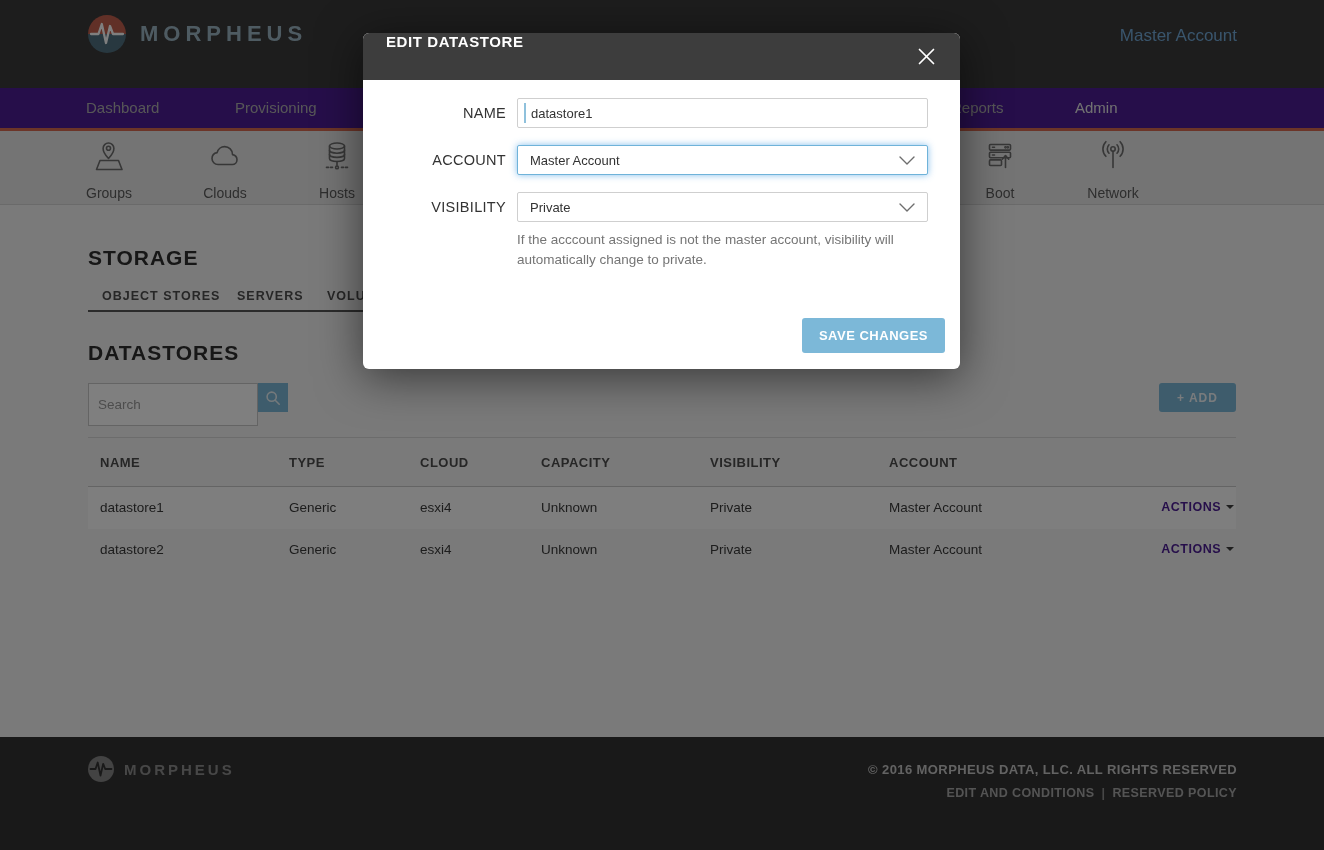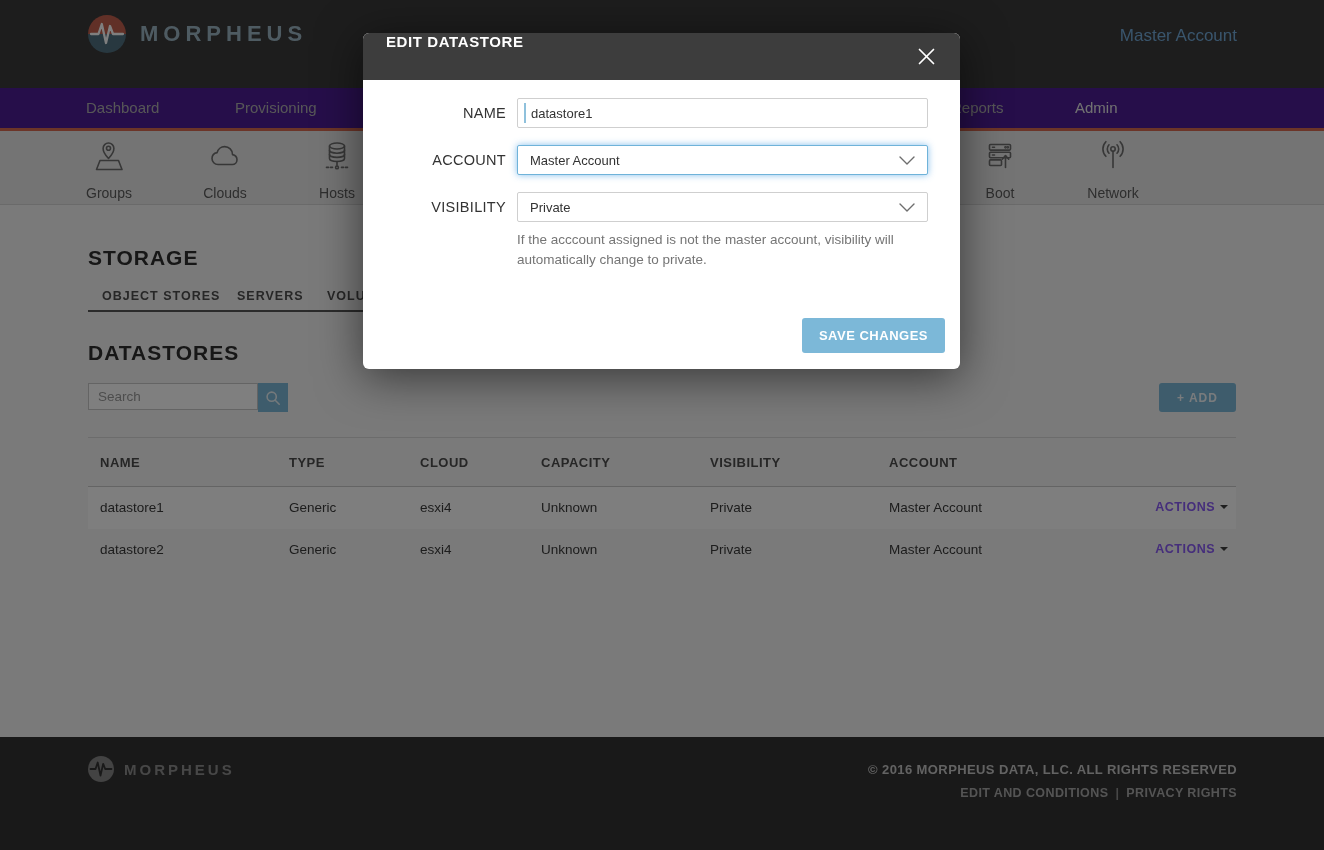--- a/index.html
+++ b/index.html
@@ -32,34 +32,34 @@
   .tool-3 { left:950px; } .tool-4 { left:1063px; }
 
   
   .content { position:absolute; top:205px; left:88px; width:1148px; }
   .section-title { position:absolute; top:31px; left:0; font-size:21px; font-weight:600; letter-spacing:1px; color:#2e2e2e;margin-top:10px; }
   .tabs-row { position:absolute; top:81px; left:0; width:705px; height:26px; border-bottom:2px solid #575757; }
   .tab { position:absolute; top:3px; font-size:12.5px; font-weight:bold; letter-spacing:1px; color:#4e4e4e; cursor:pointer; white-space:nowrap; }
   .tab-0 { left:14px; } .tab-1 { left:149px; } .tab-2 { left:239px; }
   .page-heading { position:absolute; top:136px; left:0; font-size:21px; font-weight:600; letter-spacing:1px; color:#2e2e2e; }
   .search-row { position:absolute; top:178px; left:0; width:100%; height:29px; }
-  .search-input { position:absolute; left:0; top:0; width:170px; height:27px; border:1px solid #c9c9c9; background:#fff; font-size:13.5px; color:#444; padding:0 9px; font-family:"Liberation Sans", sans-serif; outline:none; }
+  .search-input { position:absolute; left:0; top:0; width:170px; height:43px; border:1px solid #c9c9c9; background:#fff; font-size:13.5px; color:#444; padding:0 9px; font-family:"Liberation Sans", sans-serif; outline:none; }
   .search-input::placeholder { color:#9a9a9a; }
   .search-btn { position:absolute; left:170px; top:0; width:30px; height:29px; background:#7cb8d8; border:none; cursor:pointer; display:flex; align-items:center; justify-content:center; }
   .add-btn { position:absolute; right:0; top:0; height:29px; width:77px; background:#7cb8d8; border:none; border-radius:3px; color:#f2f7fa; font-size:12px; font-weight:bold; letter-spacing:1px; cursor:pointer; font-family:"Liberation Sans", sans-serif; }
 
   .data-table { position:absolute; top:232px; left:0; width:100%; border-top:1px solid #d9d9d9; }
   .thead { position:relative; height:49px; border-bottom:1px solid #c9c9c9; }
   .th { position:absolute; top:17px; font-size:13px; font-weight:bold; color:#4c4c4c; letter-spacing:.5px; }
   .trow { position:relative; height:42px; }
   .trow.striped { background:#fdfdfd; }
   .td { position:absolute; top:13px; font-size:13.5px; color:#3a3a3a; }
   .c-name { left:12px; } .c-type { left:201px; } .c-cloud { left:332px; }
   .c-capacity { left:453px; } .c-visibility { left:622px; } .c-account { left:801px; }
-  .td-actions { position:absolute; top:13px; right:8px; font-size:12.5px; font-weight:bold; color:#8b5cf6; letter-spacing:.5px; cursor:pointer; }
+  .td-actions { position:absolute; top:13px; right:2px; font-size:12.5px; font-weight:bold; color:#4c1d95; letter-spacing:.5px; cursor:pointer; }
   .caret-down { display:inline-block; width:0; height:0; border-left:4px solid transparent; border-right:4px solid transparent; border-top:4px solid #3f3f3f; margin-left:5px; vertical-align:2px; }
 
   
   .app-footer { position:absolute; top:737px; left:0; width:100%; height:113px; background:#333333; }
   .footer-brand { position:absolute; left:88px; top:19px; display:flex; align-items:center; gap:10px; }
   .footer-brand-name { font-size:15px; font-weight:bold; letter-spacing:3px; color:#8f8f8f; }
   .footer-right { position:absolute; right:87px; top:25px; text-align:right; }
   .copyright { font-size:13px; font-weight:bold; color:#c6c6c6; letter-spacing:.4px; }
   .footer-links { margin-top:9px; font-size:12.5px; font-weight:bold; color:#a9a9a9; letter-spacing:.4px; }
   .footer-links a { color:#a9a9a9; text-decoration:none; cursor:pointer; }
@@ -246,21 +246,21 @@
       <svg width="26" height="26" viewBox="0 0 26 26">
         <circle cx="13" cy="13" r="13" fill="#868686"></circle>
         <polyline points="2.5,13 7.5,13 9.7,6.5 12.5,19.5 15.2,7.8 17.2,13 23.5,13" fill="none" stroke="#333333" stroke-width="1.8" stroke-linejoin="round" stroke-linecap="round"></polyline>
       </svg>
     </span>
     <span class="footer-brand-name">MORPHEUS</span>
   </div>
   <div class="footer-right">
     <div class="copyright">© 2016 MORPHEUS DATA, LLC. ALL RIGHTS RESERVED</div>
     <div class="footer-links">
-      <a>EDIT AND CONDITIONS</a><span class="footer-sep">|</span><a>PRIVACY RIGHTS</a>
+      <a>EDIT AND CONDITIONS</a><span class="footer-sep">|</span><a>RESERVED POLICY</a>
     </div>
   </div>
 </div>
 
 <div class="overlay"></div>
 
 <div class="modal">
   <div class="modal-header">
     <span class="modal-title">EDIT DATASTORE</span>
     <button class="modal-close">

